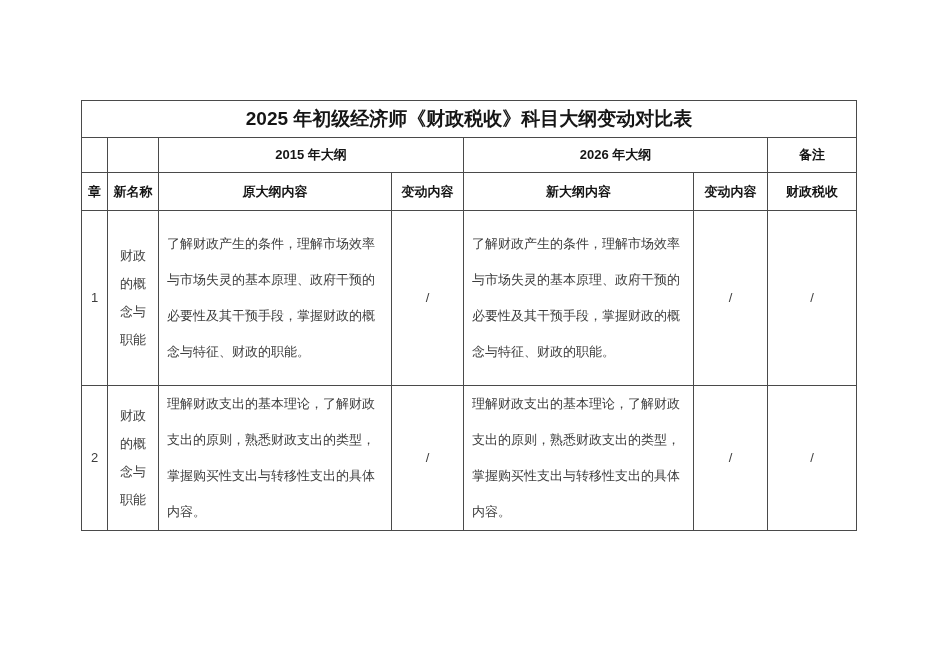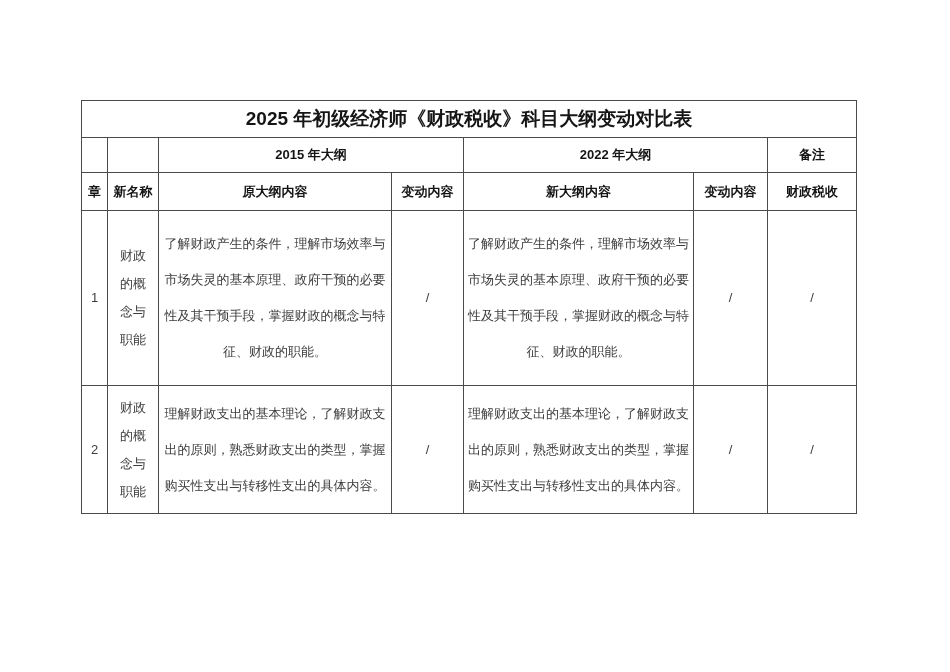--- a/index.html
+++ b/index.html
@@ -49,23 +49,23 @@
   td.cell-chapter {
     text-align: center;
     line-height: 36px;
   }
   td.cell-name {
     text-align: center;
     line-height: 28px;
     padding: 0 6px;
   }
   td.cell-content {
-    text-align: center;
+    text-align: left;
     line-height: 36px;
-    padding: 0 0;
+    padding: 0 8px;
   }
   td.cell-slash {
     text-align: center;
     line-height: 36px;
   }
 </style>
 </head>
 <body>
 
 <table class="doc-table">
@@ -79,21 +79,21 @@
     <col style="width:89px">
   </colgroup>
   <tbody>
     <tr class="title-row">
       <td colspan="7">2025 年初级经济师《财政税收》科目大纲变动对比表</td>
     </tr>
     <tr class="group-header-row">
       <td></td>
       <td></td>
       <td colspan="2">2015 年大纲</td>
-      <td colspan="2">2022 年大纲</td>
+      <td colspan="2">2026 年大纲</td>
       <td>备注</td>
     </tr>
     <tr class="col-header-row">
       <td>章</td>
       <td>新名称</td>
       <td>原大纲内容</td>
       <td>变动内容</td>
       <td>新大纲内容</td>
       <td>变动内容</td>
       <td>财政税收</td>

